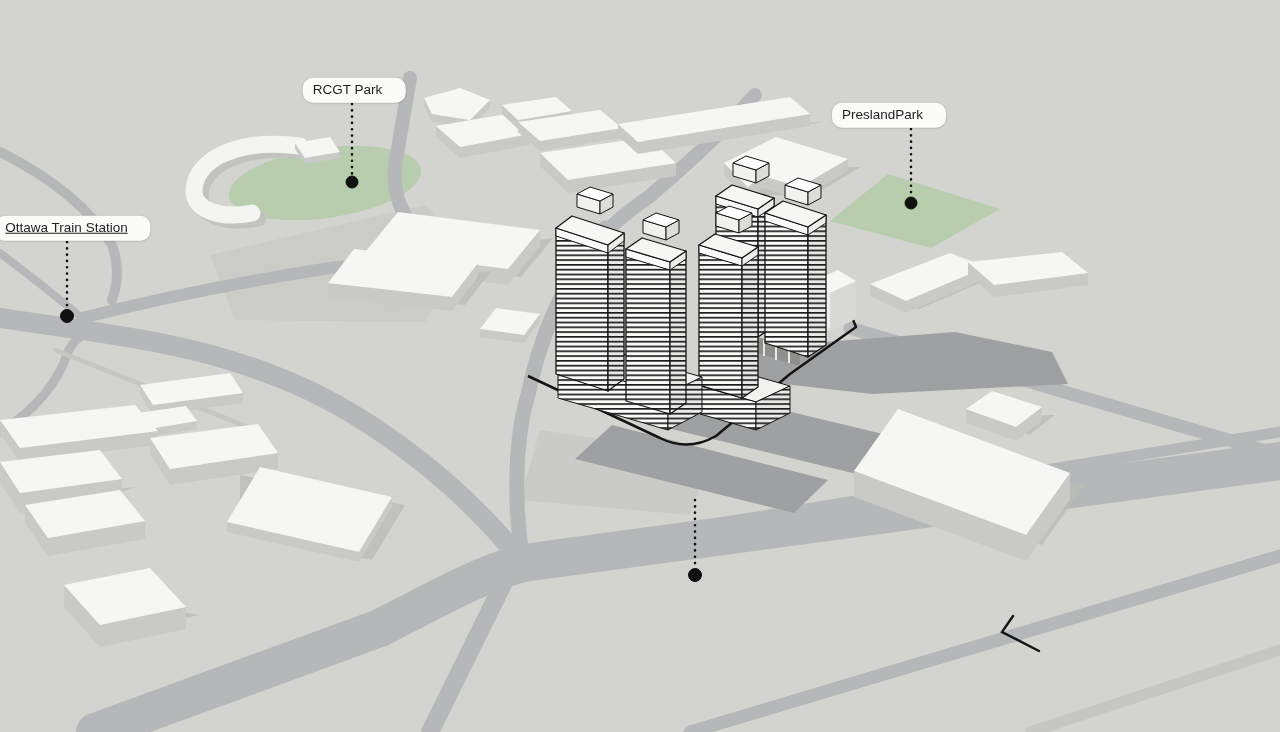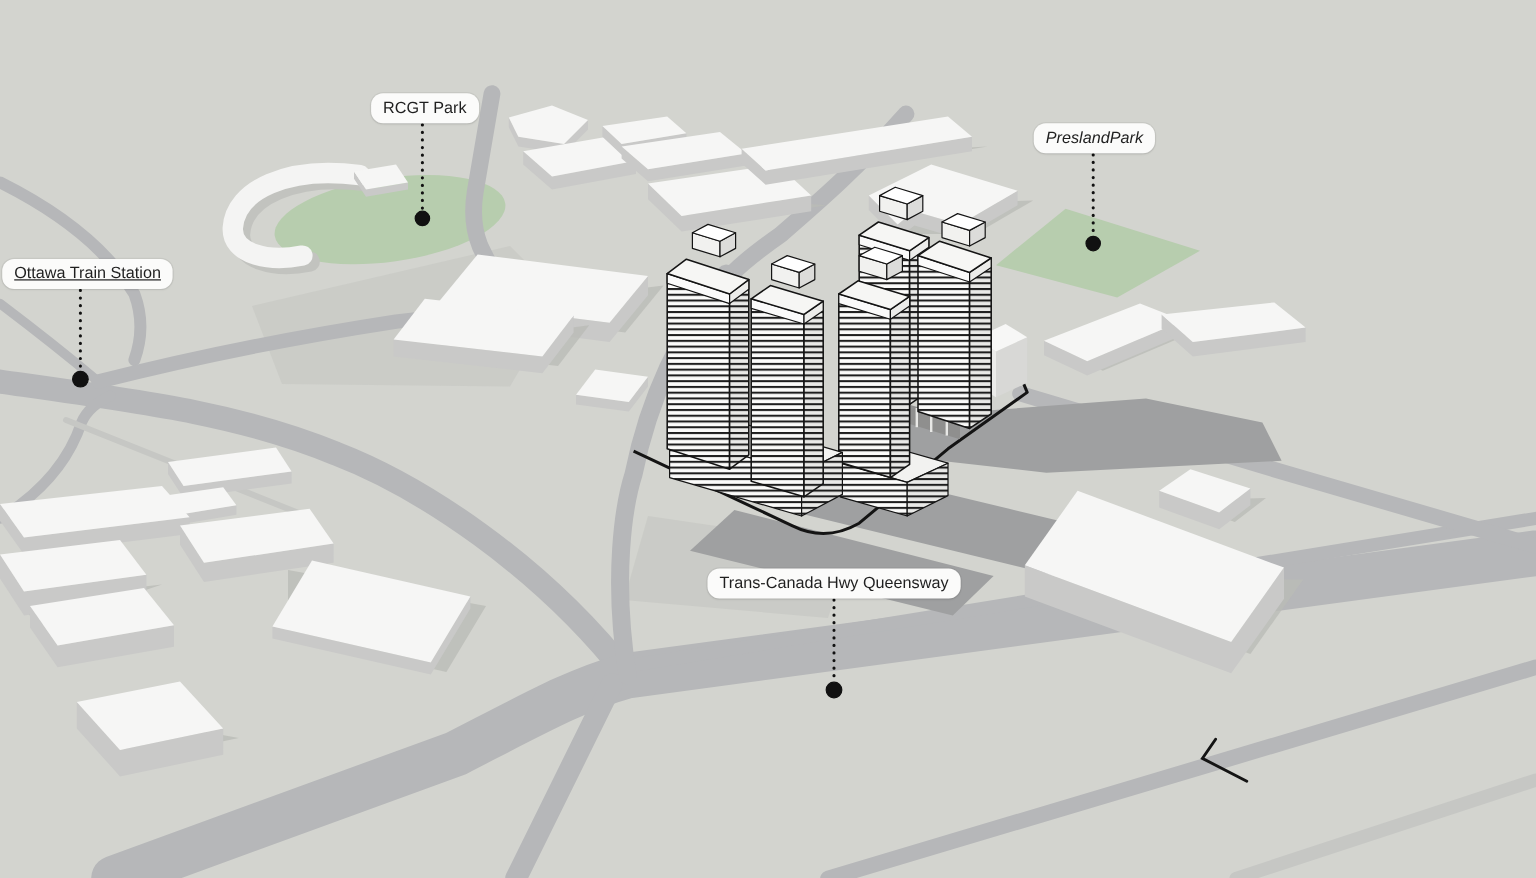--- a/index.html
+++ b/index.html
@@ -8,21 +8,21 @@
     background:var(--ground,#d3d4cf);
     font-family:"Liberation Sans","DejaVu Sans",sans-serif;
   }
   #stage{position:absolute;inset:0;}
   svg{display:block;}
   .map-label{
     position:absolute;transform:translate(-50%,-50%);
     background:var(--label-bg,#fbfbfa);
     color:var(--label-text,#1f1f1f);
     font-size:13.5px;line-height:1;white-space:nowrap;
-    padding:5px 10px 6px 10px;
+    padding:5px 23px 6px 10px;
     box-shadow:0 0 0 1px rgba(0,0,0,0.05), 0 1px 2px rgba(0,0,0,0.08);
     border-radius:10px;
   }
 </style>
 </head>
 <body>
 
 <div id="stage">
 <svg width="1280" height="732" viewBox="0 0 1280 732">
   <defs>
@@ -240,16 +240,15 @@
       <circle cx="67" cy="316" r="6.5"></circle>
     </g>
     <g>
       <line x1="695" y1="500" x2="695" y2="568" stroke-width="2.6" stroke-linecap="round" stroke-dasharray="0.1 6.2" fill="none"></line>
       <circle cx="695" cy="575" r="6.5"></circle>
     </g>
   </g>
 </svg>
 
 <div class="map-label" style="left:354px; top:90px;">RCGT Park</div>
-<div class="map-label" style="left:912px; top:115px;font-style:italic;">PreslandPark</div>
+<div class="map-label" style="left:889px; top:115px;">PreslandPark</div>
 <div class="map-label" style="left:73px; top:228px;text-decoration:underline;">Ottawa Train Station</div>
-<div class="map-label" style="left:695px; top:486px;">Trans-Canada Hwy Queensway</div>
 </div>
 
 </body></html>

